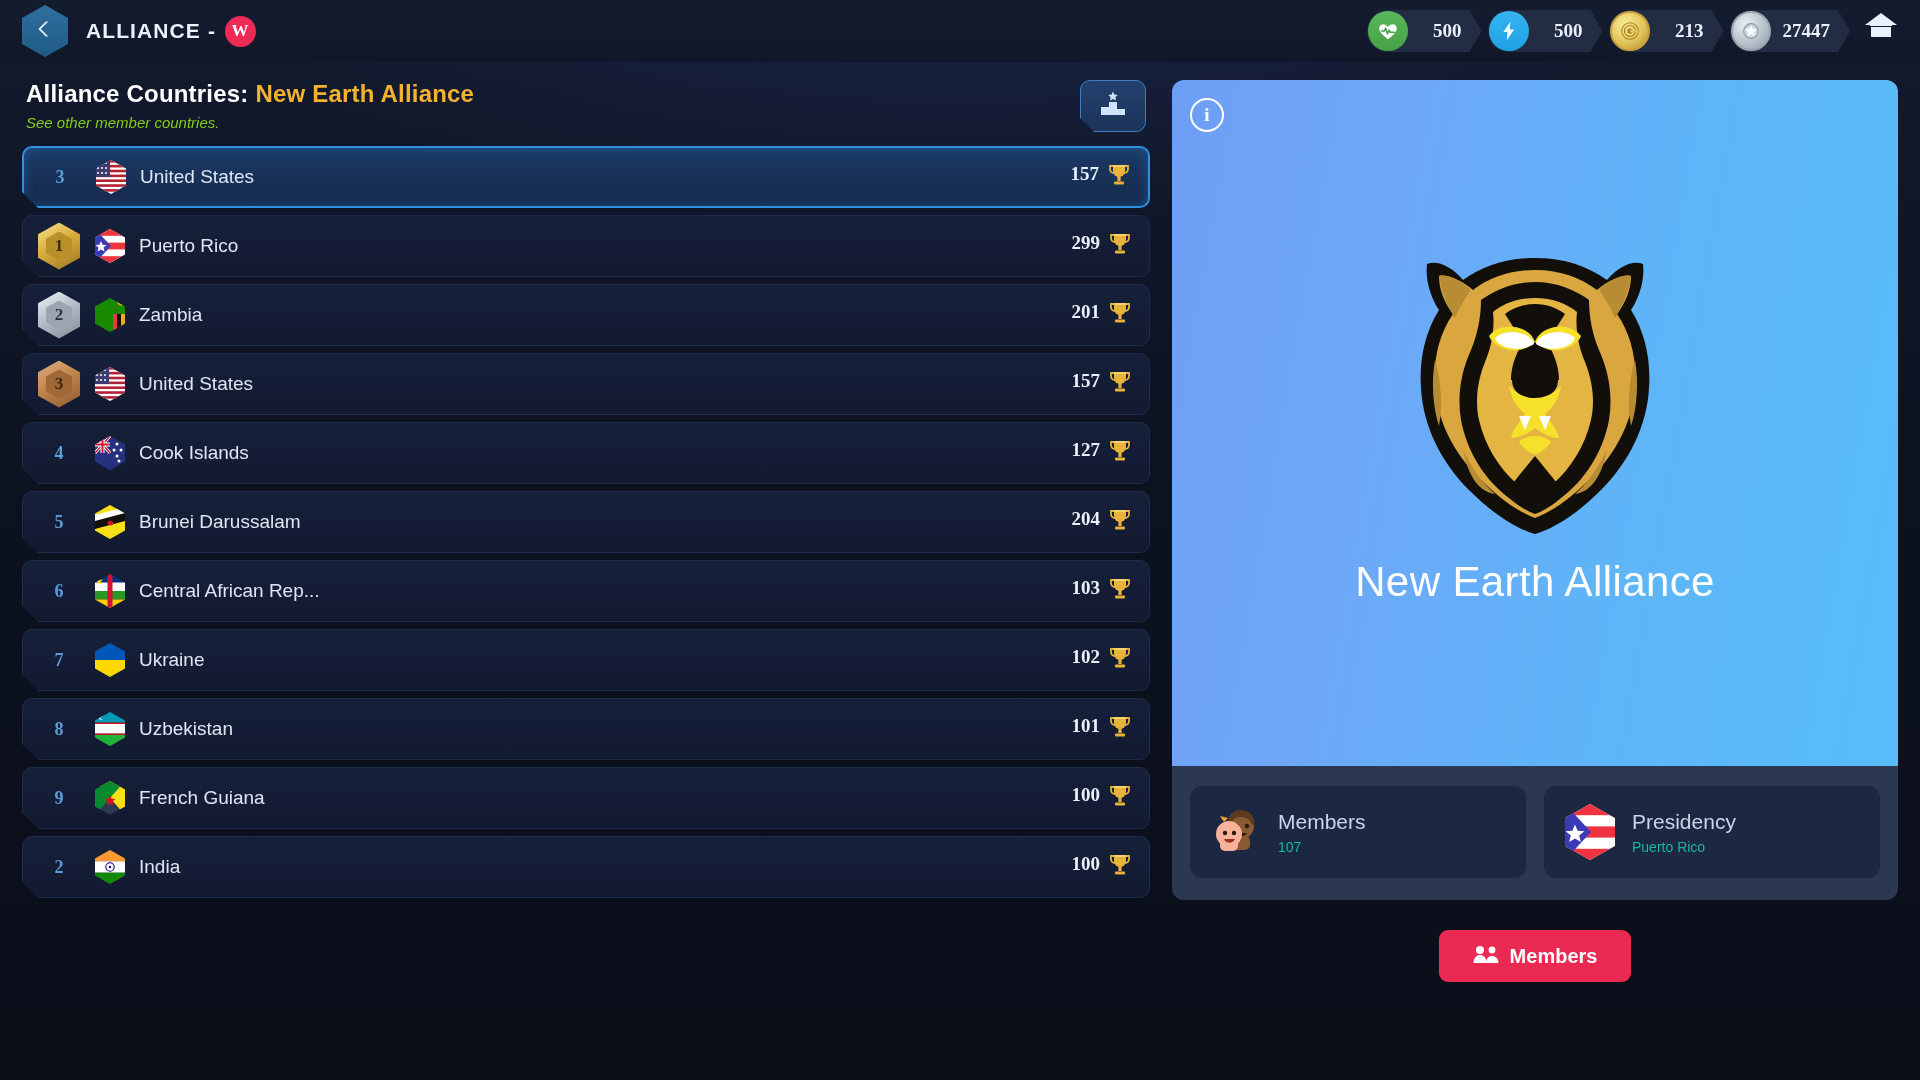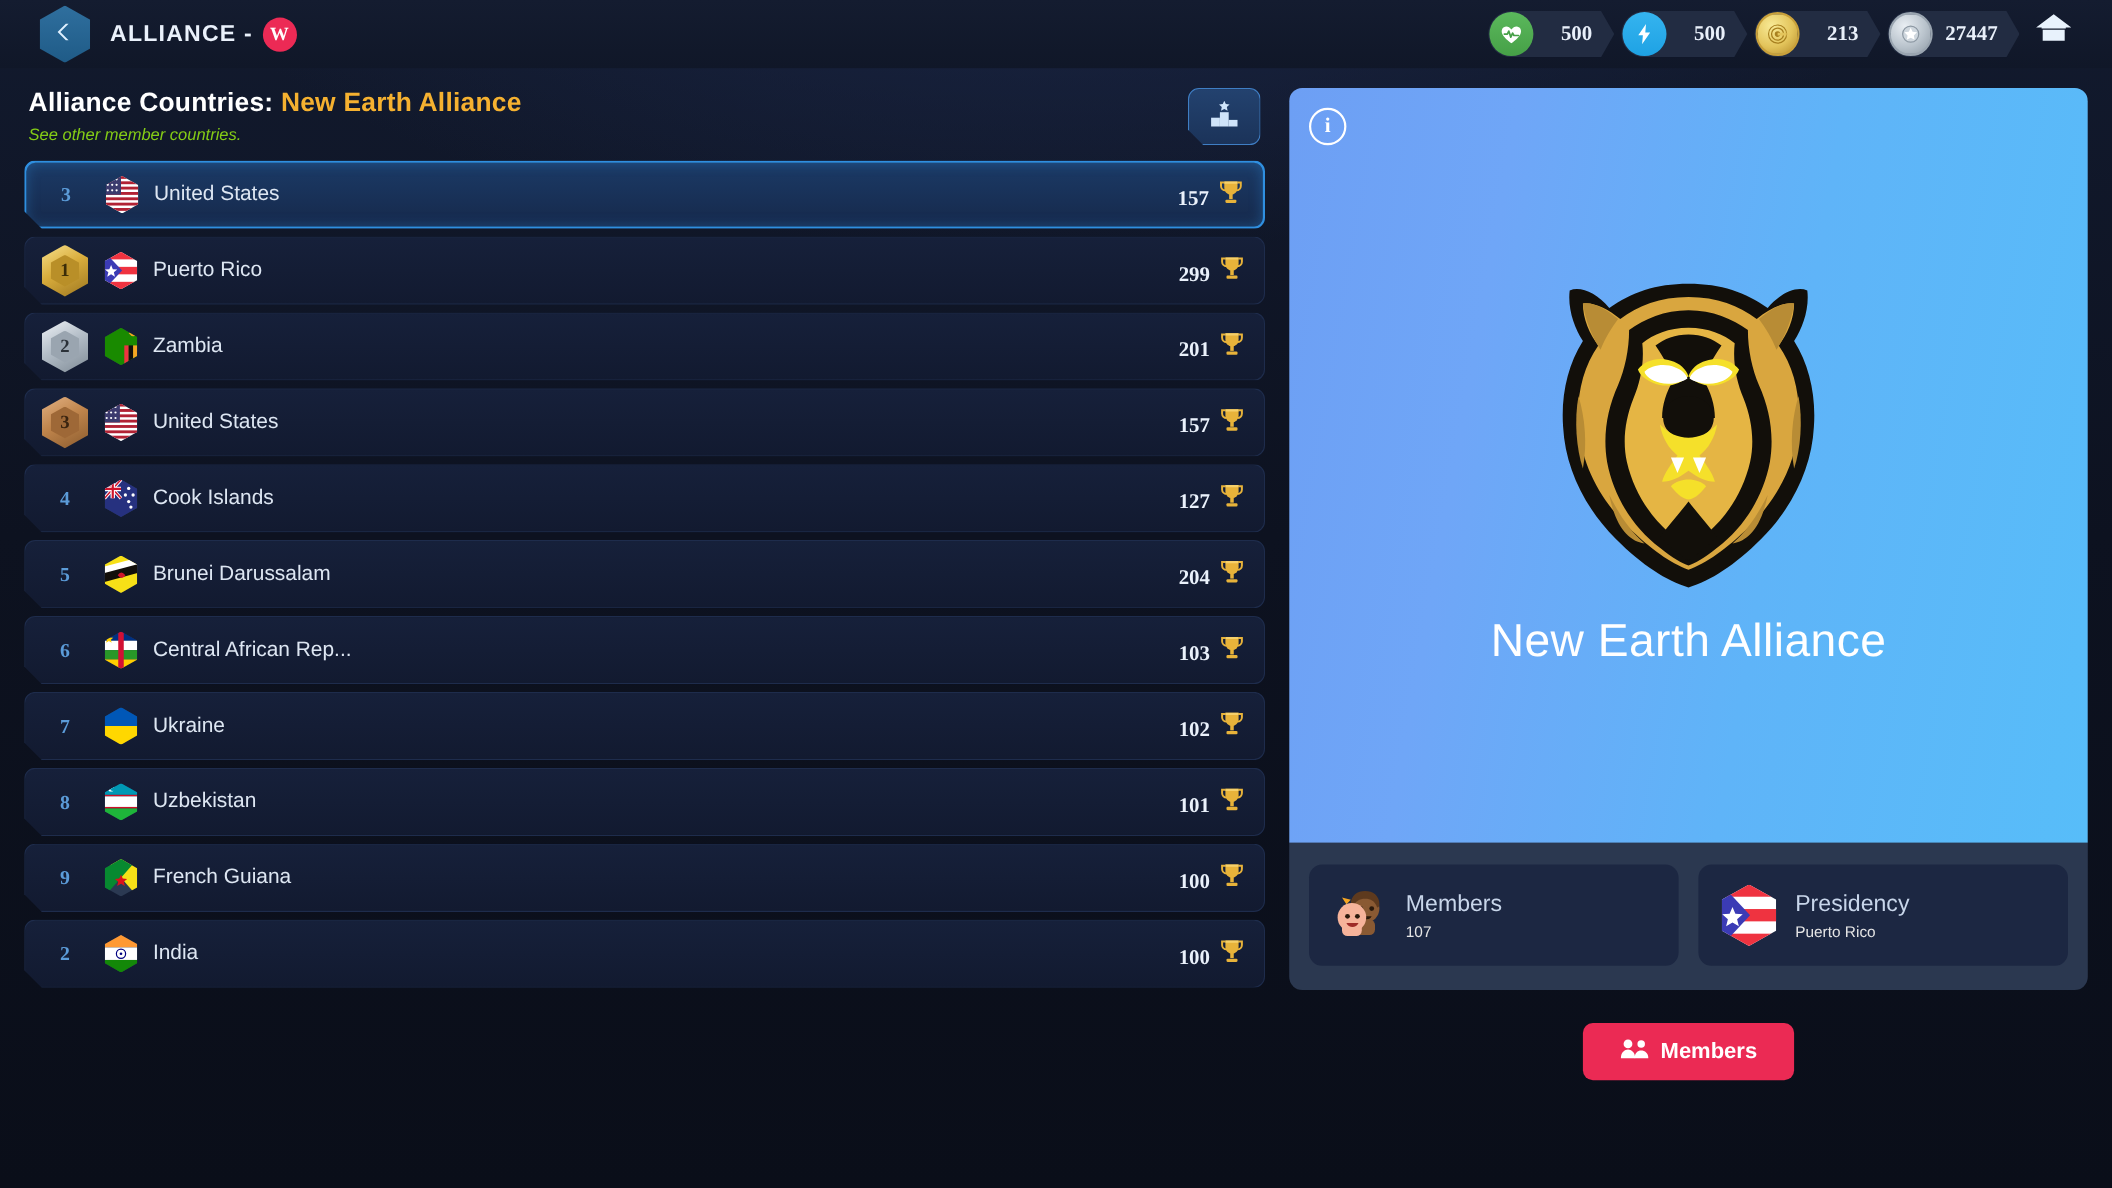--- a/index.html
+++ b/index.html
@@ -13,21 +13,21 @@
     background:
       radial-gradient(1200px 500px at 50% -120px, #1b2748 0%, rgba(27,39,72,0) 70%),
       linear-gradient(180deg, #121a2e 0%, #0d1220 45%, #0a0e19 100%);
   }
 
   
   .topbar {
     position: relative;
     height: 62px;
     display: flex; align-items: center;
-    padding: 0 36px;
+    padding: 0 22px;
     background: linear-gradient(180deg, #141c30 0%, #101728 100%);
   }
   .hexbtn {
     width: 46px; height: 52px;
     display: flex; align-items: center; justify-content: center;
     background: linear-gradient(180deg, #2f6f9e 0%, #1f5b87 100%);
     clip-path: polygon(50% 0%, 100% 25%, 100% 75%, 50% 100%, 0% 75%, 0% 25%);
     cursor: pointer;
   }
   .hexbtn svg { width: 20px; height: 20px; }
@@ -173,21 +173,21 @@
     margin-right: 14px;
     background: #2b3952;
     position: relative; overflow: hidden;
   }
   .cname {
     font-size: 19px; color: #dde6f2;
     font-family: "Liberation Sans", sans-serif;
   }
   .score {
     margin-left: auto;
-    display: flex; align-items: flex-end; gap: 9px;
+    display: flex; align-items: flex-start; gap: 9px;
     padding-right: 18px;
   }
   .score .num {
     font-size: 19px; font-weight: bold; color: #eaf1fb;
     font-family: "Liberation Serif", serif;
   }
   .score svg { width: 22px; height: 24px; }
 
   .viewall {
     margin-top: 9px;
@@ -242,21 +242,21 @@
     background: #1c2742;
     border-radius: 12px;
     height: 92px;
     display: flex; align-items: center;
     padding: 0 20px; gap: 16px;
     cursor: pointer;
   }
   .stat .sicon { width: 52px; height: 52px; flex: 0 0 52px; display:flex; align-items:center; justify-content:center;}
   .stat .sicon svg { width: 52px; height: 52px; }
   .stat .slabel { font-size: 21px; color: #c8d6ea; }
-  .stat .sval { font-size: 14px; color: #e5e5e5; margin-top: 5px; }
+  .stat .sval { font-size: 14px; color: #14b8a6; margin-top: 5px; }
   .flaghex {
     width: 50px; height: 56px;
     clip-path: polygon(50% 0%, 100% 25%, 100% 75%, 50% 100%, 0% 75%, 0% 25%);
     overflow: hidden; position: relative;
   }
   .membersbtn {
     align-self: center;
     margin-top: 30px;
     background: #eb2a54;
     color: #ffffff;

